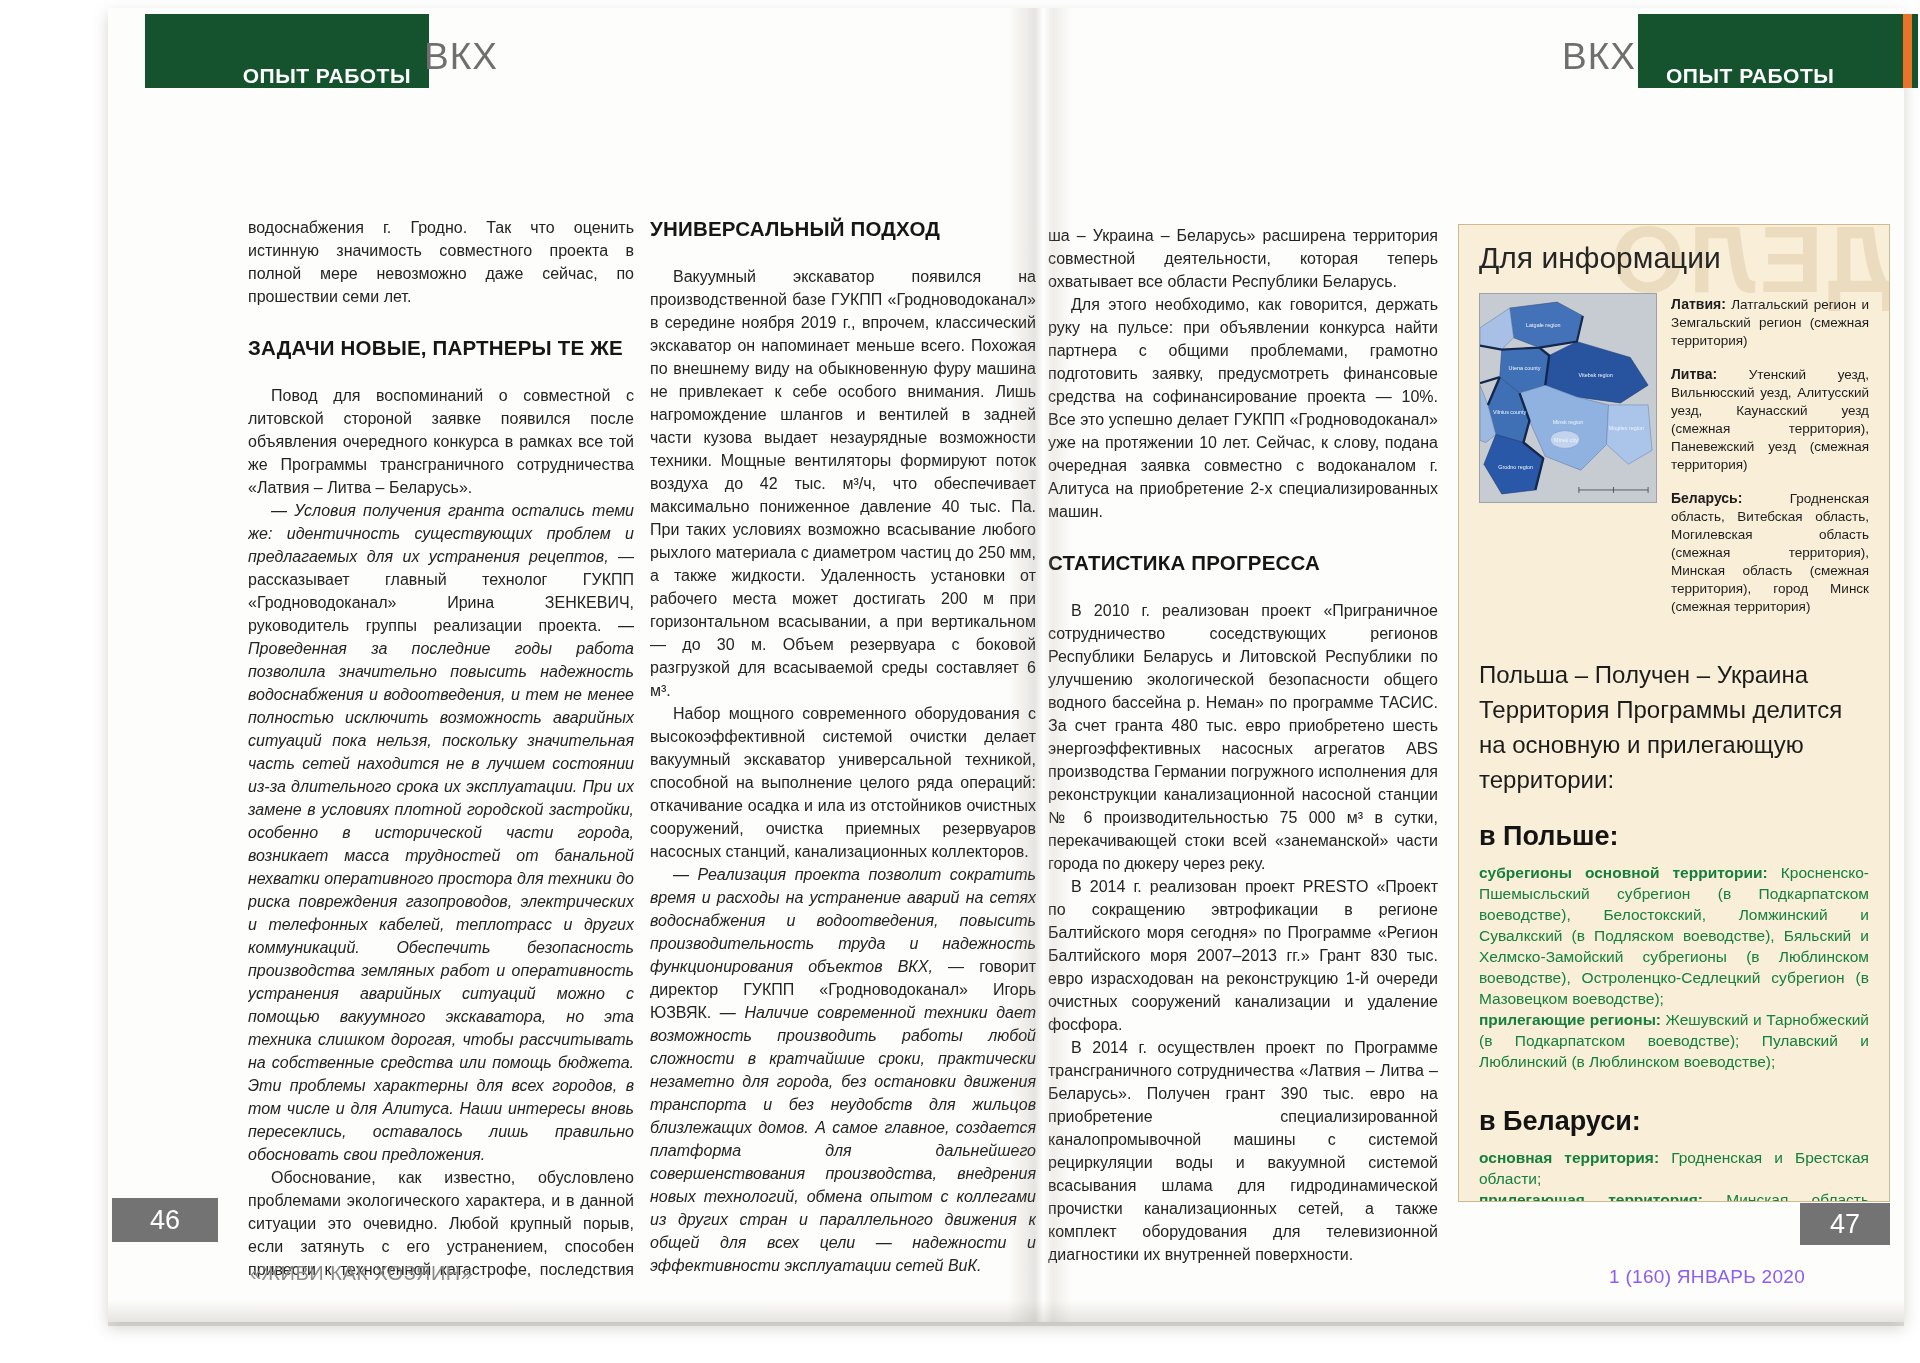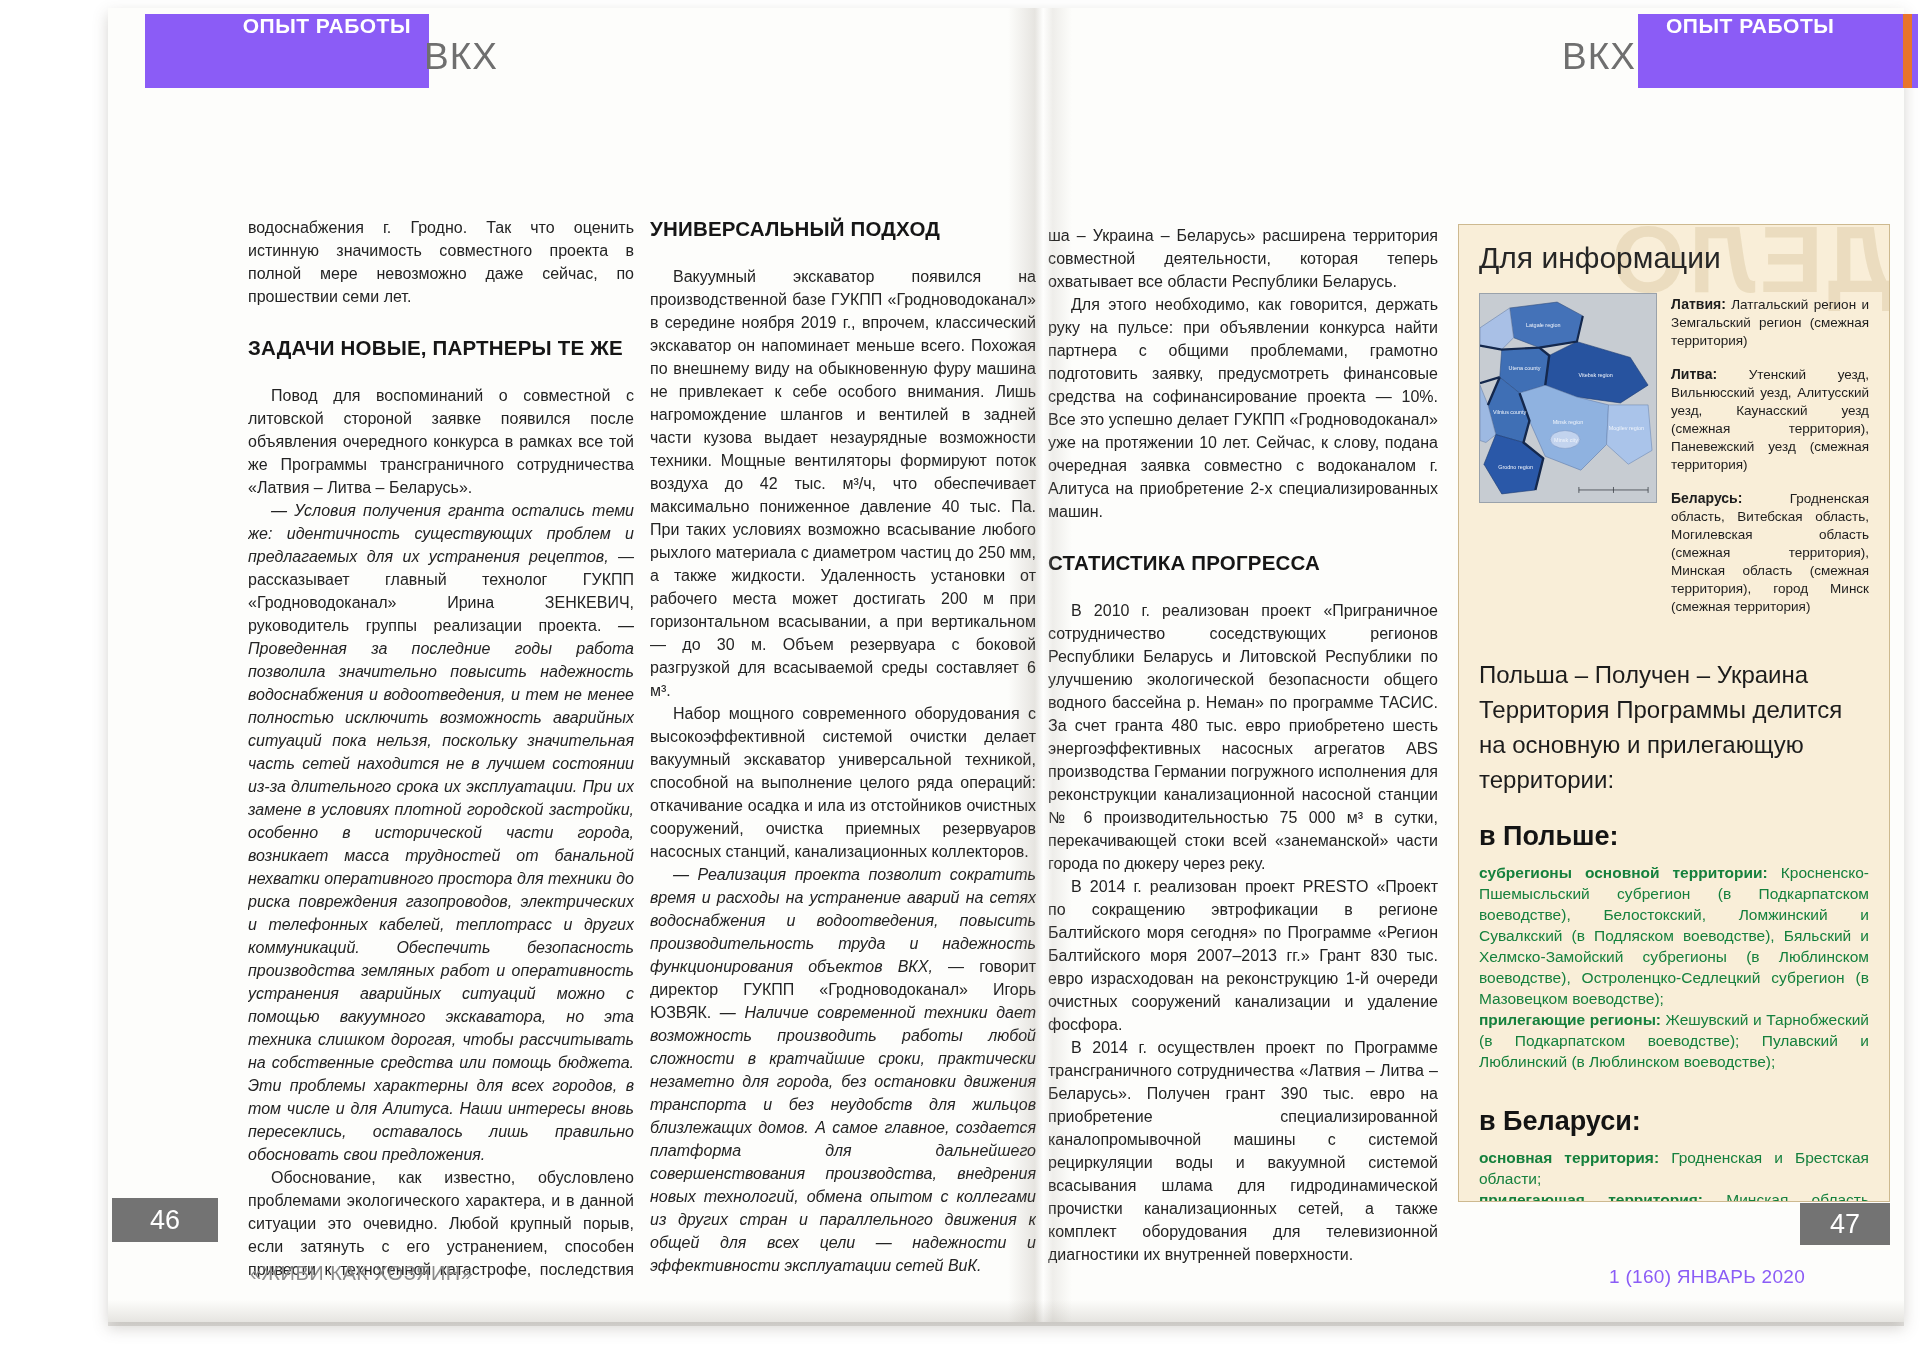--- a/index.html
+++ b/index.html
@@ -6,21 +6,21 @@
   body{width:1920px;height:1363px;position:relative;overflow:hidden;
        font-family:"Liberation Sans","DejaVu Sans",sans-serif;color:#232323;}
   .paper{position:absolute;left:108px;top:8px;width:1796px;height:1314px;
          background:#fdfdfb;box-shadow:0 6px 14px rgba(90,85,70,.25);}
   .gutter{position:absolute;left:1008px;top:8px;width:64px;height:1314px;pointer-events:none;
           background:linear-gradient(to right,rgba(0,0,0,0) 0%,rgba(110,100,85,.16) 42%,rgba(255,255,255,.55) 55%,rgba(110,100,85,.10) 70%,rgba(0,0,0,0) 100%);}
   .bottom-edge{position:absolute;left:108px;top:1300px;width:1796px;height:26px;pointer-events:none;
           background:linear-gradient(to bottom,rgba(0,0,0,0),rgba(100,92,78,.18));}
 
   
-  .band{position:absolute;background:#8b5cf6;display:flex;align-items:flex-start;}
+  .band{position:absolute;background:#14532d;display:flex;align-items:flex-end;}
   .band-left{left:145px;top:14px;width:266px;height:74px;justify-content:flex-end;padding-right:18px;}
   .band-right{left:1638px;top:14px;width:252px;height:74px;justify-content:flex-start;padding-left:28px;}
   .band span{color:#fff;font-size:21px;font-weight:bold;letter-spacing:.5px;}
   .vkx{position:absolute;top:36px;font-size:37px;color:#6f6f6f;letter-spacing:1px;}
   .vkx-left{left:424px;}
   .vkx-right{left:1562px;}
   .orange-tab{position:absolute;left:1903px;top:14px;width:9px;height:74px;background:#e8742c;}
 
   
   .col{position:absolute;overflow:hidden;text-align:justify;font-size:16px;line-height:23px;}

